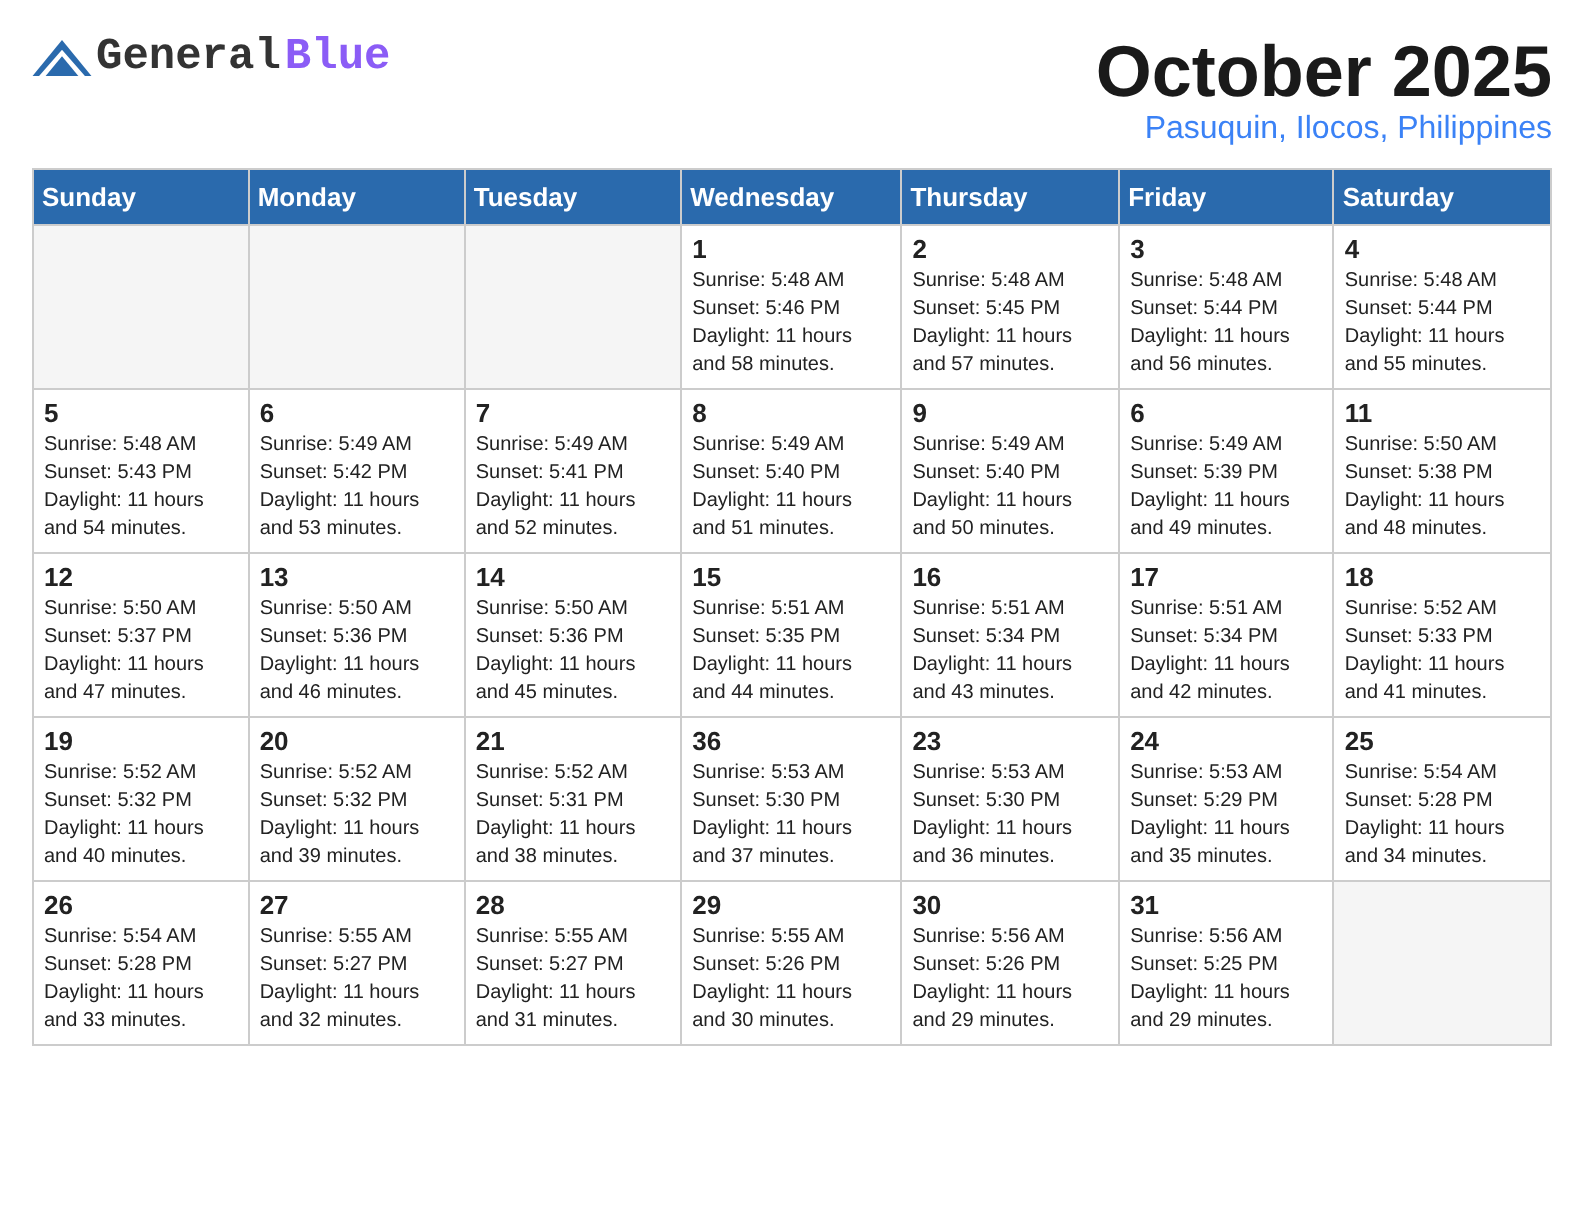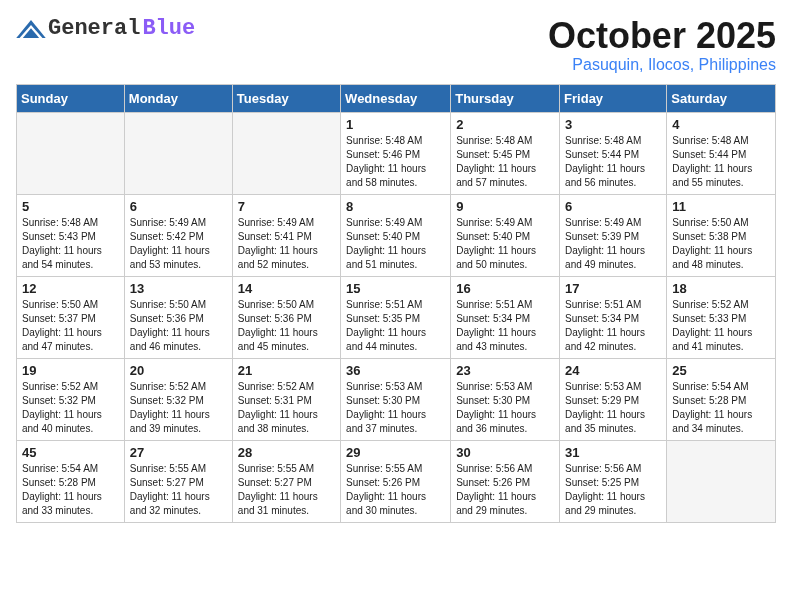--- a/index.html
+++ b/index.html
@@ -299,21 +299,21 @@
         <td>
           <span class="day-num">25</span>
           <div class="cell-info" style="white-space: pre-line;">Sunrise: 5:54 AM
 Sunset: 5:28 PM
 Daylight: 11 hours
 and 34 minutes.</div>
         </td>
       </tr>
       <tr>
         <td>
-          <span class="day-num">45</span>
+          <span class="day-num">26</span>
           <div class="cell-info" style="white-space: pre-line;">Sunrise: 5:54 AM
 Sunset: 5:28 PM
 Daylight: 11 hours
 and 33 minutes.</div>
         </td>
         <td>
           <span class="day-num">27</span>
           <div class="cell-info" style="white-space: pre-line;">Sunrise: 5:55 AM
 Sunset: 5:27 PM
 Daylight: 11 hours

